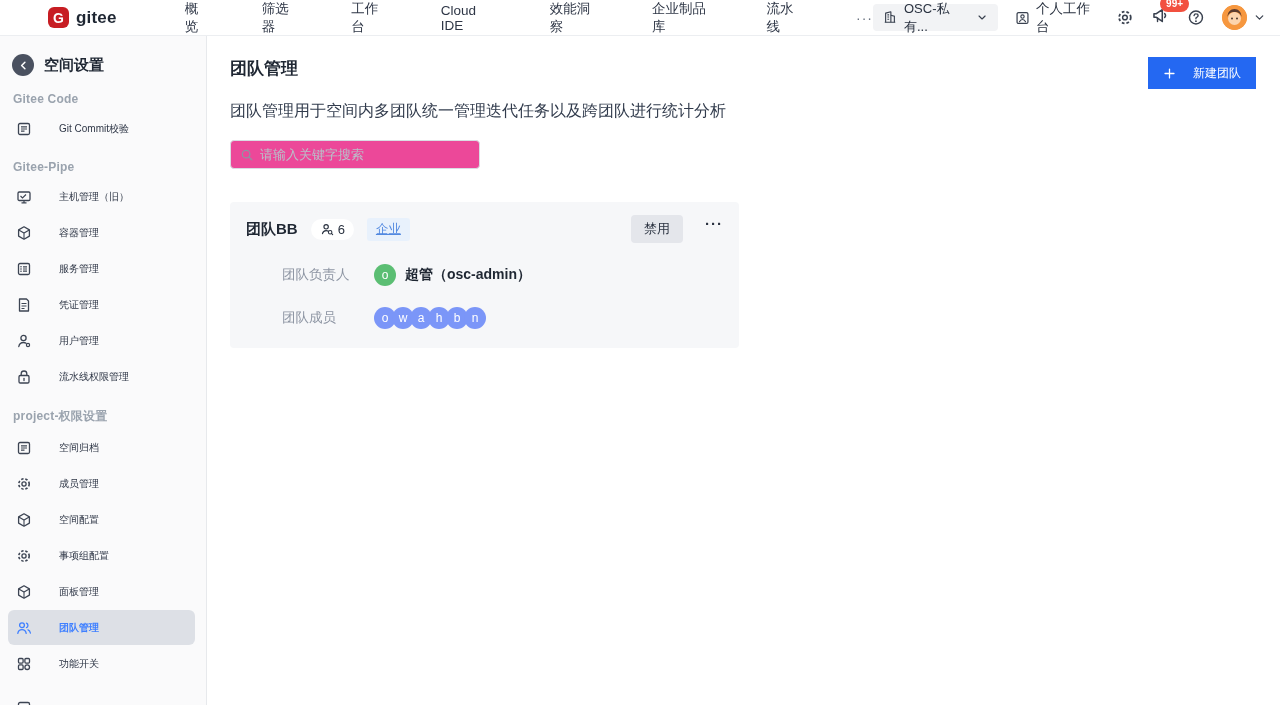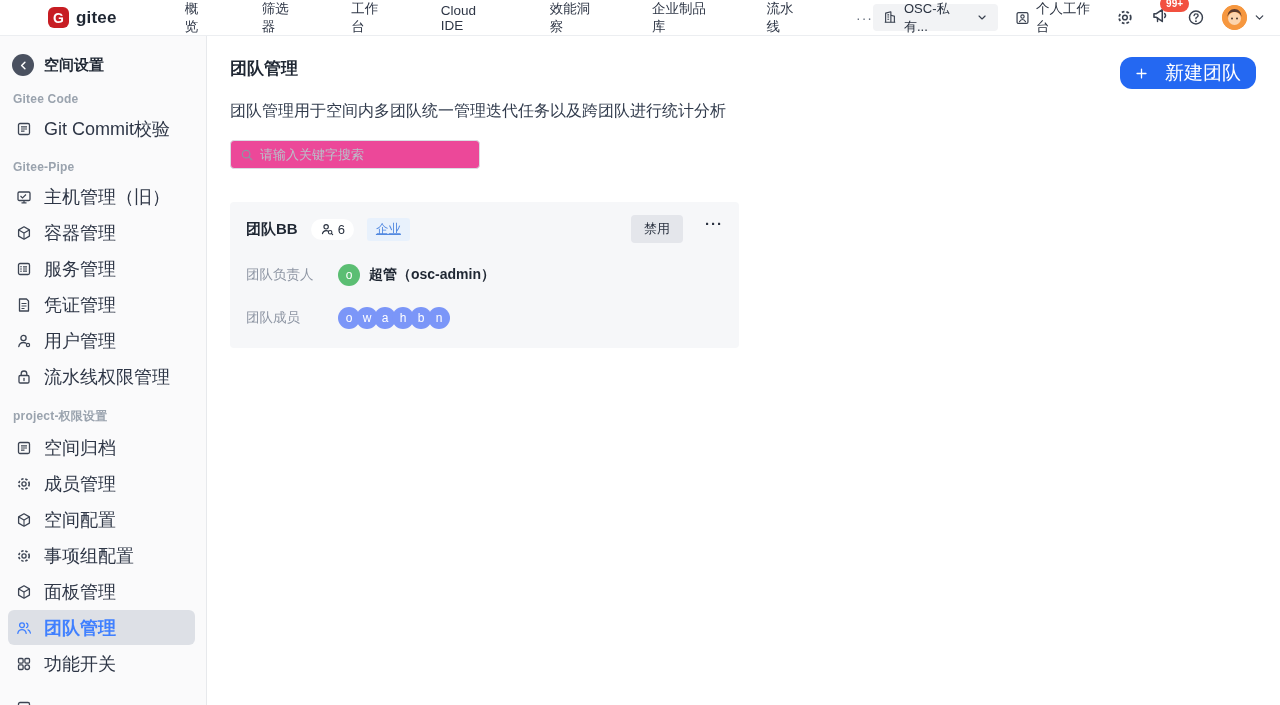--- a/index.html
+++ b/index.html
@@ -30,32 +30,32 @@
 
   
   .layout { display:flex; height:669px; }
   .sidebar { width:207px; background:#fafafb; border-right:1px solid #e7e9ec;
     padding:12px 11px 0 8px; overflow:hidden; flex-shrink:0; }
   .sb-header { display:flex; align-items:center; gap:10px; padding:6px 4px 0 4px; margin-bottom:16px; cursor:pointer; }
   .back-circle { width:22px; height:22px; border-radius:50%; background:#4a5160; color:#fff;
     display:flex; align-items:center; justify-content:center; flex-shrink:0; }
   .sb-title { font-size:15px; font-weight:bold; color:#1f2733; }
   .sb-section-label { font-size:12px; color:#9aa3ae; margin:14px 0 5px 5px; font-weight:bold; letter-spacing:.2px; }
-  .sb-item { display:flex; align-items:center; gap:12px; height:35px; margin-bottom:1px;
-    padding:0 8px; border-radius:6px; font-size:18px; color:#2e3646; cursor:pointer; }
+  .sb-item { display:flex; align-items:center; gap:27px; height:35px; margin-bottom:1px;
+    padding:0 8px; border-radius:6px; font-size:10px; color:#2e3646; cursor:pointer; }
   .sb-item .sb-ico { width:16px; height:16px; color:#3c4453; flex-shrink:0; }
   .sb-item.active { background:#dde0e6; color:#4080ff; font-weight:bold; }
   .sb-item.active .sb-ico { color:#4080ff; }
 
   
   .main { flex:1; padding:21px 24px 0 23px; background:#fff; }
   .main-head { display:flex; align-items:flex-start; }
   .page-title { font-size:17px; font-weight:bold; color:#1f2733; }
-  .btn-primary { margin-left:auto; background:#2468f2; color:#fff; border:none; border-radius:12px;
-    height:32px; padding:0 15px; font-size:19px; display:flex; align-items:center; gap:17px; cursor:pointer;
+  .btn-primary { margin-left:auto; background:#2468f2; color:#fff; border:none; border-radius:0;
+    height:32px; padding:0 15px; font-size:12px; display:flex; align-items:center; gap:17px; cursor:pointer;
     font-family:inherit; }
   .page-desc { font-size:16px; color:#323c4d; margin-top:12px; }
   .search-box { margin-top:18px; width:250px; height:29px; border:1px solid #d9dde3; border-radius:4px;
     background:#ec4899; display:flex; align-items:center; padding:0 9px; gap:6px; }
   .search-box input { border:none; outline:none; flex:1; font-size:13px; color:#2a3240;
     font-family:inherit; background:transparent; }
   .search-box input::placeholder { color:#b9c0ca; }
   .search-ico { width:14px; height:14px; color:#8d95a3; flex-shrink:0; }
 
   
@@ -64,21 +64,21 @@
   .tc-name { font-size:15px; font-weight:bold; color:#1f2733; }
   .tc-count { display:flex; align-items:center; gap:4px; background:#fff; border-radius:12px;
     padding:3px 9px; font-size:13px; color:#2a3240; }
   .tc-count .ico { width:14px; height:14px; color:#2a3240; }
   .tc-tag { background:#e8f1fc; color:#5289e0; font-size:12.5px; padding:3px 9px; border-radius:3px;
     text-decoration:underline; cursor:pointer; }
   .tc-actions { margin-left:auto; display:flex; align-items:flex-start; gap:22px; }
   .btn-disable { background:#e4e6eb; border:none; border-radius:4px; padding:5px 13px; font-size:13px;
     color:#2a3240; cursor:pointer; font-family:inherit; }
   .tc-more { color:#2a3240; font-size:15px; letter-spacing:1px; cursor:pointer; font-weight:bold; }
-  .tc-row { display:flex; align-items:center; margin-top:21px; }
+  .tc-row { display:flex; align-items:center; margin-top:21px;margin-left:36px; }
   .tc-label { width:92px; font-size:13.5px; color:#8d95a3; flex-shrink:0; }
   .owner { display:flex; align-items:center; gap:9px; }
   .av { width:22px; height:22px; border-radius:50%; color:#fff; font-size:12px;
     display:flex; align-items:center; justify-content:center; }
   .av-green { background:#5bbe73; }
   .owner-name { font-size:14px; color:#1f2733; font-weight:bold; }
   .members { display:flex; }
   .members .av { background:#7b96f8; margin-left:-4px; }
   .members .av:first-child { margin-left:0; }
 </style>

